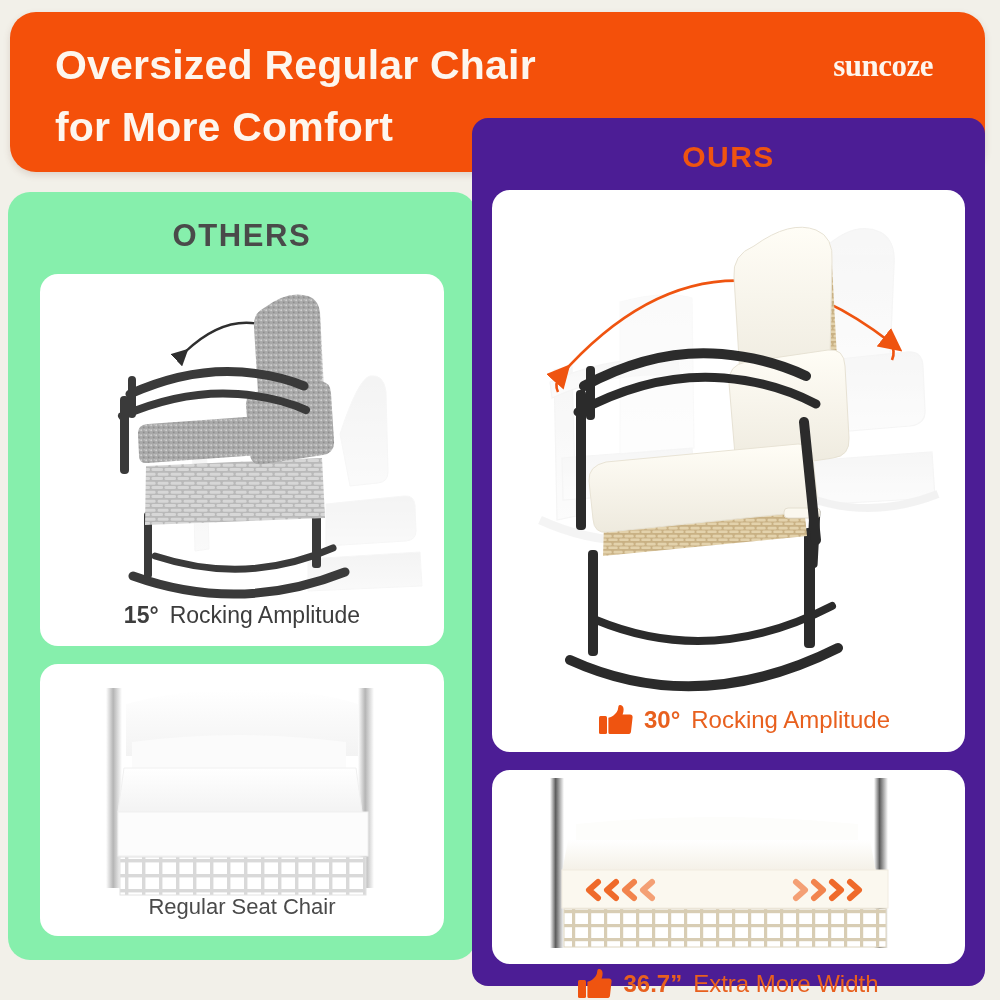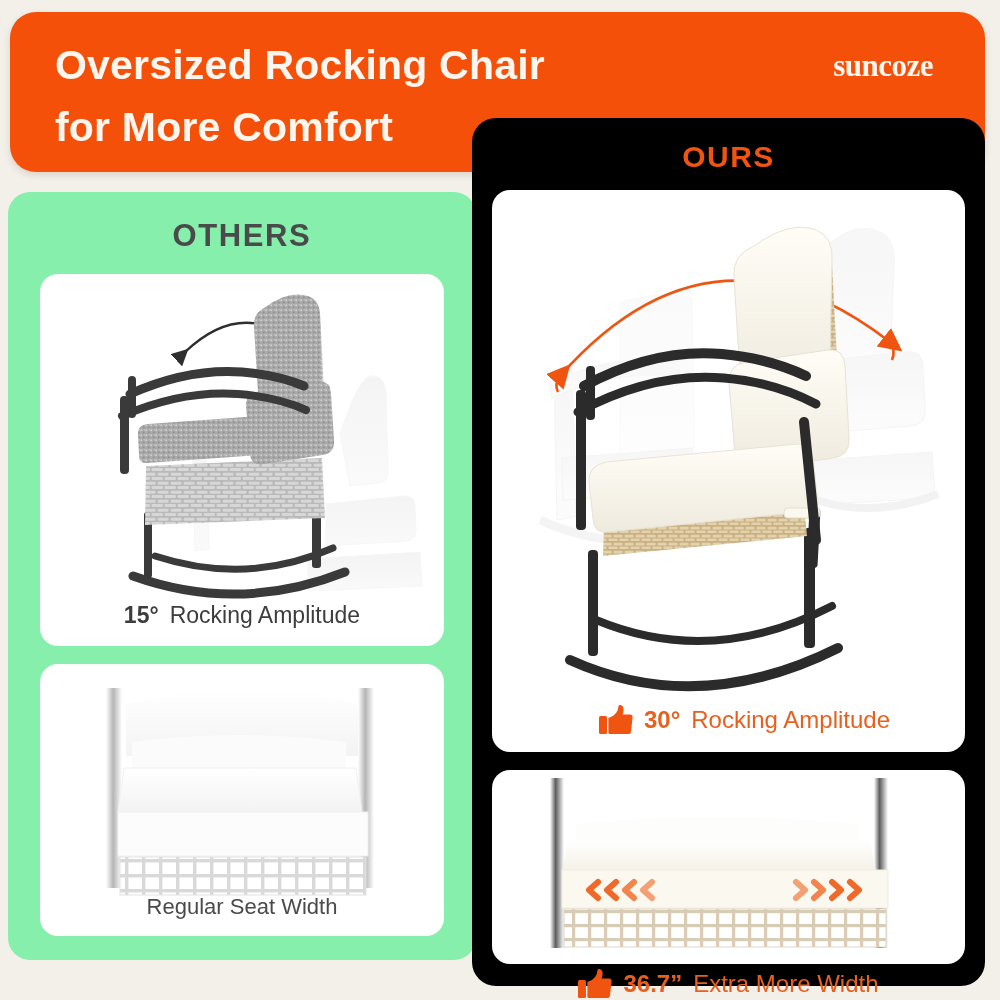--- a/index.html
+++ b/index.html
@@ -64,22 +64,22 @@
     font-size: 31px;
     font-weight: 700;
     letter-spacing: 1.6px;
   }
 
   
   .panel-ours {
     position: absolute;
     left: 472px; top: 118px;
     width: 513px; height: 868px;
-    background: #000000;
-    border-radius: 24px;
+    background: #4c1d95;
+    border-radius: 16px;
     z-index: 6;
   }
   .label-ours {
     position: absolute;
     left: 0; top: 22px;
     width: 100%;
     text-align: center;
     color: #ef5410;
     font-size: 30px;
     font-weight: 700;
@@ -119,21 +119,21 @@
   .stage { position: absolute; left:0; top:0; width:100%; height:100%; }
   .stage svg { display:block; width:100%; height:100%; }
 </style>
 </head>
 <body>
 
 <div id="root">
 
   <div class="header">
     <div class="header-title">
-      <span class="line">Oversized Rocking Chair</span>
+      <span class="line">Oversized Regular Chair</span>
       <span class="line">for More Comfort</span>
     </div>
     <div class="brand-logo">suncoze</div>
   </div>
 
   <div class="panel-others">
     <div class="label-others">OTHERS</div>
 
     <div class="card card-others-top">
       <div class="stage">
@@ -230,21 +230,21 @@
 
           <path d="M84,104 l232,0 l6,44 l-244,0 z" fill="url(#cushG)" stroke="#f0f0f0" stroke-width="1"></path>
 
           <rect x="78" y="148" width="250" height="44" fill="#fcfcfc" stroke="#efefef" stroke-width="1"></rect>
 
           <rect x="80" y="193" width="246" height="38" fill="url(#latticeG)"></rect>
           <rect x="80" y="193" width="246" height="38" fill="none" stroke="#e2e2e2" stroke-width="1"></rect>
         </svg>
       </div>
       <div class="card-caption cap-others-bot">
-        <span class="cap-txt">Regular Seat Width</span>
+        <span class="cap-txt">Regular Seat Chair</span>
       </div>
     </div>
   </div>
 
   <div class="panel-ours">
     <div class="label-ours">OURS</div>
 
     <div class="card card-ours-top">
       <div class="stage">
         <svg viewBox="0 0 473 562" preserveAspectRatio="xMidYMid meet">

